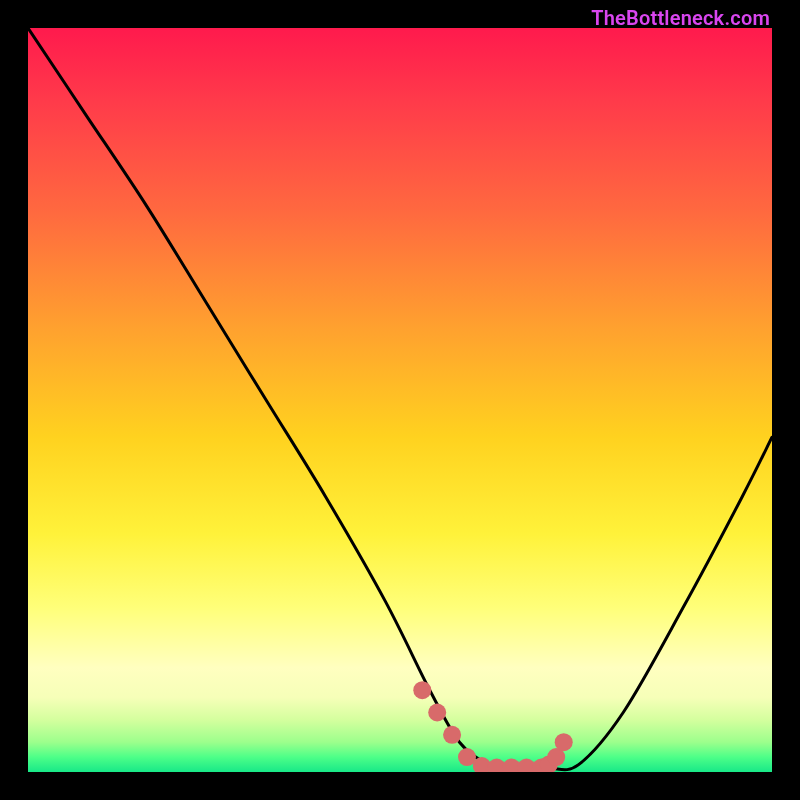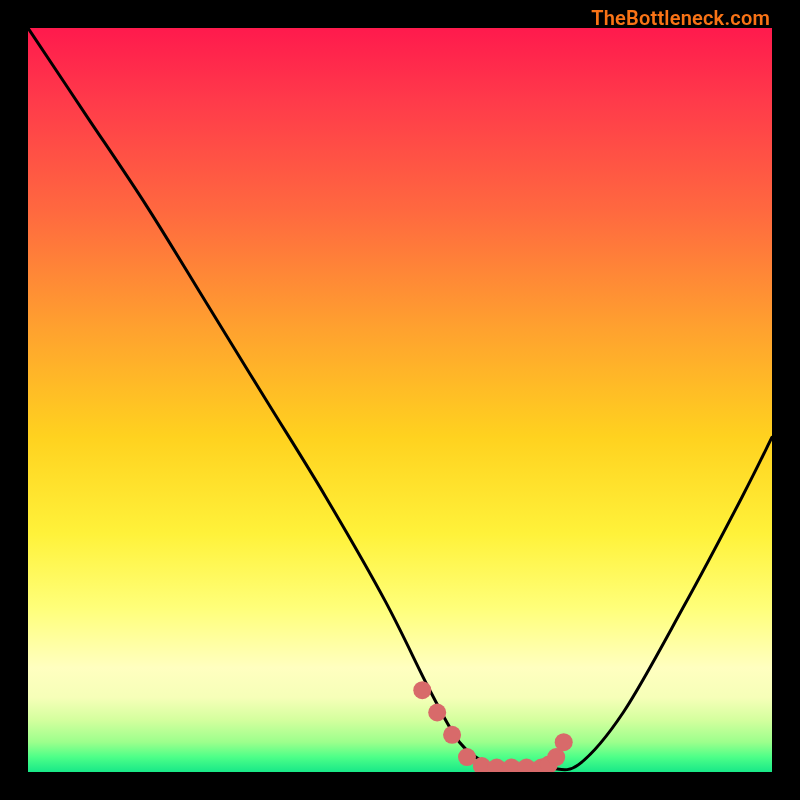--- a/index.html
+++ b/index.html
@@ -37,21 +37,21 @@
       #d4ff9e 93%,
       #9cff8c 96%,
       #4dff88 98%,
       #18e888 100%
     );
   }
   .watermark {
     position: absolute;
     top: 6px;
     right: 30px;
-    color: #f97316;
+    color: #d946ef;
     font-size: 20px;
     font-weight: 600;
     letter-spacing: 0.2px;
   }
   svg.curve {
     position: absolute;
     left: 0;
     top: 0;
     width: 744px;
     height: 744px;

